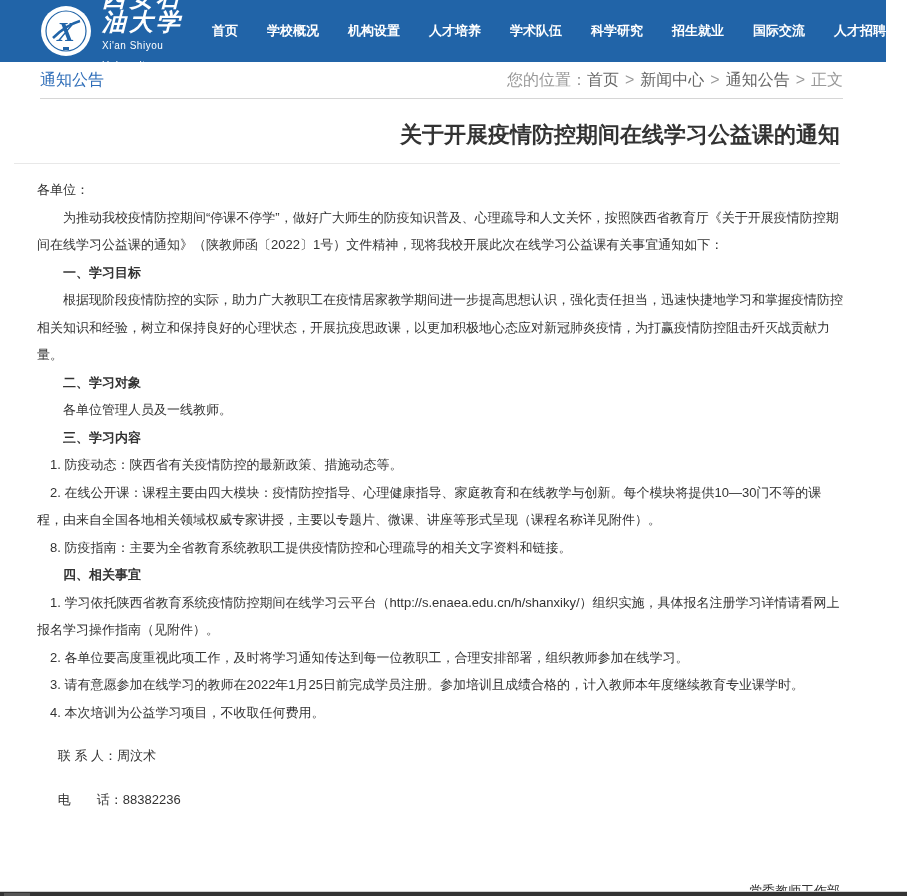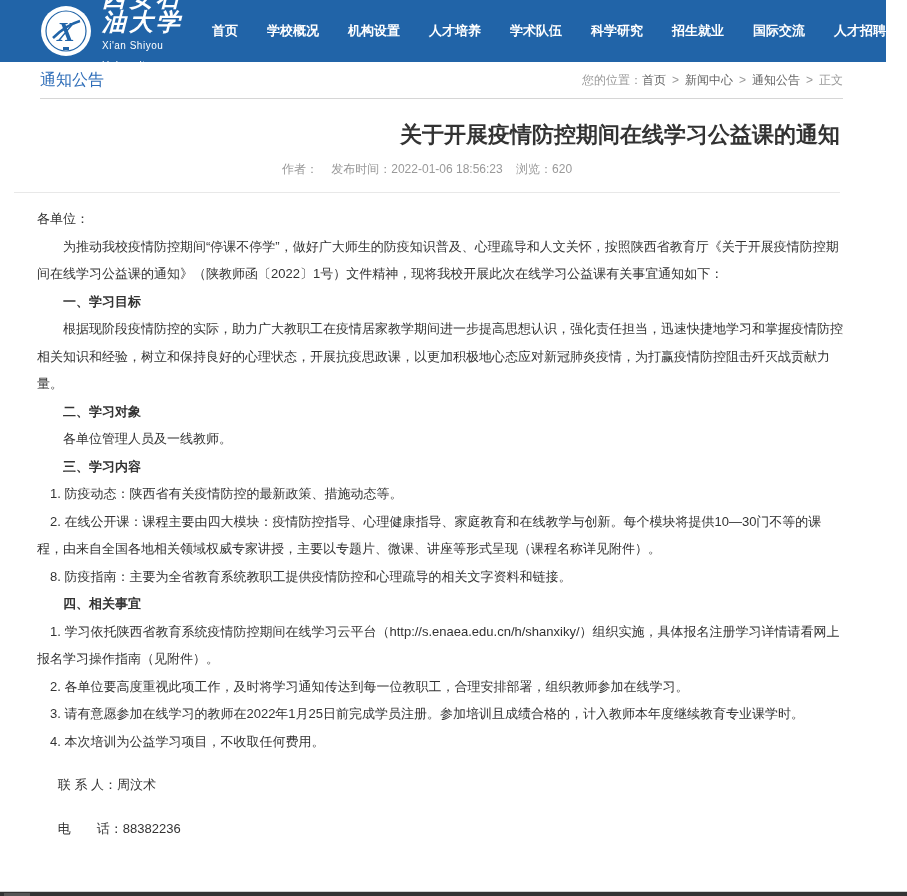--- a/index.html
+++ b/index.html
@@ -15,21 +15,21 @@
   .logo-zh{font-family:"DejaVu Serif","Liberation Serif",serif;font-style:italic;font-weight:bold;
     font-size:24px;letter-spacing:3px;line-height:24px;}
   .logo-en{font-size:10px;line-height:20px;letter-spacing:.5px;margin-top:2px;}
   .main-nav{display:flex;align-items:center;gap:29px;margin-left:26px;}
   .nav-item{color:#fff;font-size:13px;font-weight:bold;text-decoration:none;white-space:nowrap;cursor:pointer;}
 
   
   .breadcrumb-bar{height:36px;display:flex;align-items:center;justify-content:space-between;
     margin:0 43px 0 40px;border-bottom:1px solid #d6d6d6;gap:43px;}
   .section-title{color:#2e6db8;font-size:16px;}
-  .crumbs{font-size:12px;color:#999;}
+  .crumbs{font-size:16px;color:#999;}
   .crumbs a{color:#666;text-decoration:none;cursor:pointer;}
   .crumb-sep{margin:0 6px;color:#999;}
   .crumb-current{color:#999;}
 
   
   .article-title{font-size:22px;font-weight:600;color:#333;text-align:right;margin:22px 46px 0 14px;line-height:28px;}
   .article-meta{text-align:center;font-size:12px;color:#999;margin:12px 46px 0 14px;}
   .article-meta span{margin:0 5px;}
   .meta-divider{border-bottom:1px solid #e8e8e8;margin:14px 46px 0 14px;}
   .article-body{margin:12px 43px 0 37px;font-size:13px;color:#333;line-height:27.5px;}
@@ -79,25 +79,20 @@
     </div>
 
     <div class="breadcrumb-bar">
       <div class="section-title">通知公告</div>
       <div class="crumbs">
         <span>您的位置：</span><span><a class="">首页</a><span class="crumb-sep">&gt;</span><a class="">新闻中心</a><span class="crumb-sep">&gt;</span><a class="">通知公告</a><span class="crumb-sep">&gt;</span><span class="crumb-current">正文</span></span>
       </div>
     </div>
 
     <h1 class="article-title">关于开展疫情防控期间在线学习公益课的通知</h1>
-    <div class="article-meta">
-      <span>作者：</span>
-      <span>发布时间：2022-01-06 18:56:23</span>
-      <span>浏览：620</span>
-    </div>
     <div class="meta-divider"></div>
 
     <div class="article-body">
         <p class="salutation">各单位：</p>
         <p class="para">为推动我校疫情防控期间“停课不停学”，做好广大师生的防疫知识普及、心理疏导和人文关怀，按照陕西省教育厅《关于开展疫情防控期间在线学习公益课的通知》（陕教师函〔2022〕1号）文件精神，现将我校开展此次在线学习公益课有关事宜通知如下：</p>
         <p class="heading">一、学习目标</p>
         <p class="para">根据现阶段疫情防控的实际，助力广大教职工在疫情居家教学期间进一步提高思想认识，强化责任担当，迅速快捷地学习和掌握疫情防控相关知识和经验，树立和保持良好的心理状态，开展抗疫思政课，以更加积极地心态应对新冠肺炎疫情，为打赢疫情防控阻击歼灭战贡献力量。</p>
         <p class="heading">二、学习对象</p>
         <p class="para">各单位管理人员及一线教师。</p>
         <p class="heading">三、学习内容</p>

